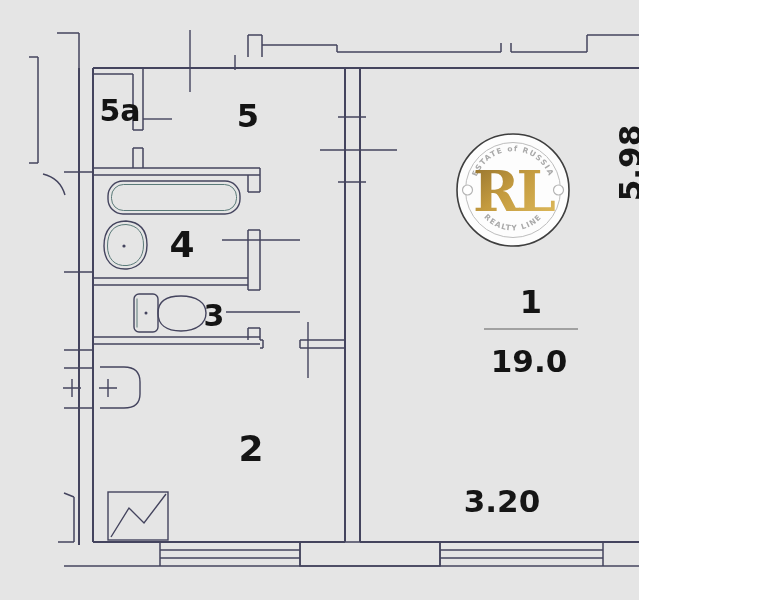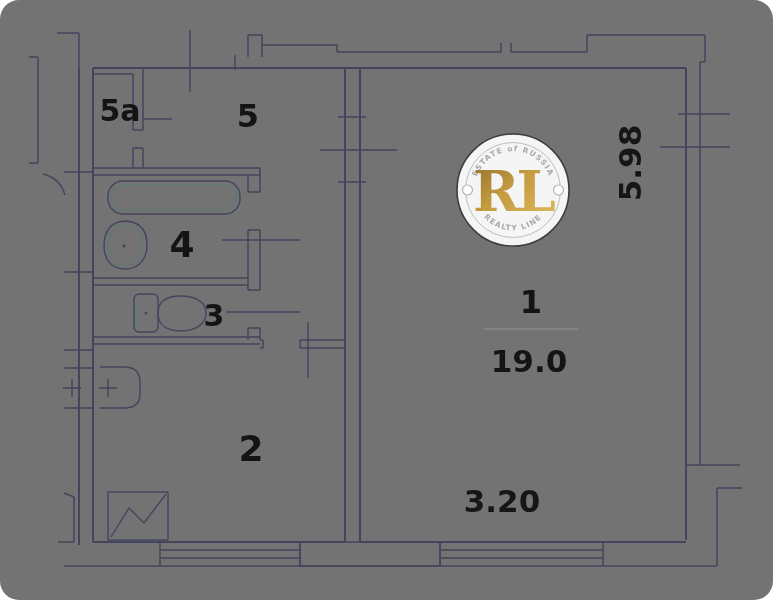--- a/index.html
+++ b/index.html
@@ -1,22 +1,21 @@
 <!DOCTYPE html>
 <html><head>
 <meta charset="utf-8">
 <style>
   html,body{margin:0;padding:0;background:#ffffff;}
   .stage{
     position:relative;
-    width:773px;height:600px;
-    background:#737373;
+    width:639px;height:600px;
+    background:#e5e5e5;
     overflow:hidden;
     font-family:"DejaVu Sans", sans-serif;
-    border-radius:19px;
   }
   svg{display:block;}
   .wall{stroke:#44445e;fill:none;}
   .wall-thick{stroke-width:2;}
   .wall-thin{stroke-width:1.5;}
   .tick{stroke:#44445e;stroke-width:1.4;fill:none;}
   .fixture{stroke:#44445e;stroke-width:1.4;fill:none;}
   .fixture-inner{stroke:#5a7a78;stroke-width:1;fill:none;}
   .room-label{
     font-family:"DejaVu Sans", sans-serif;

